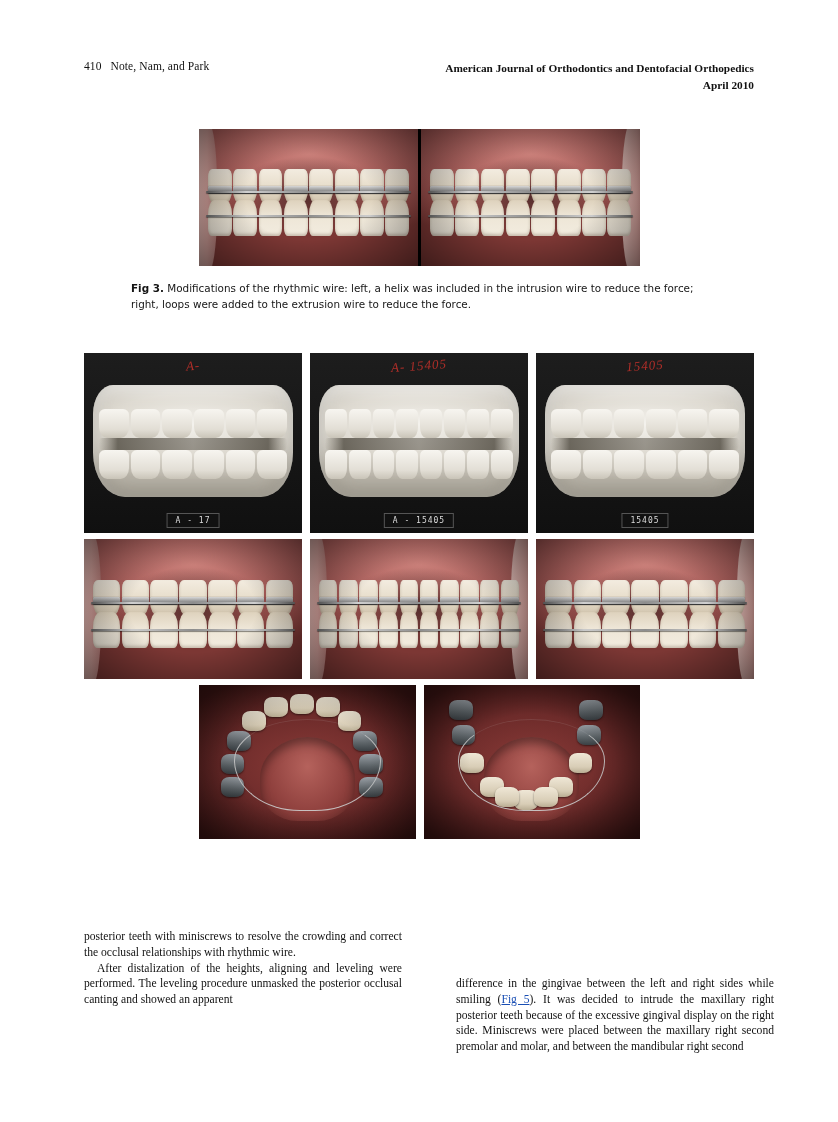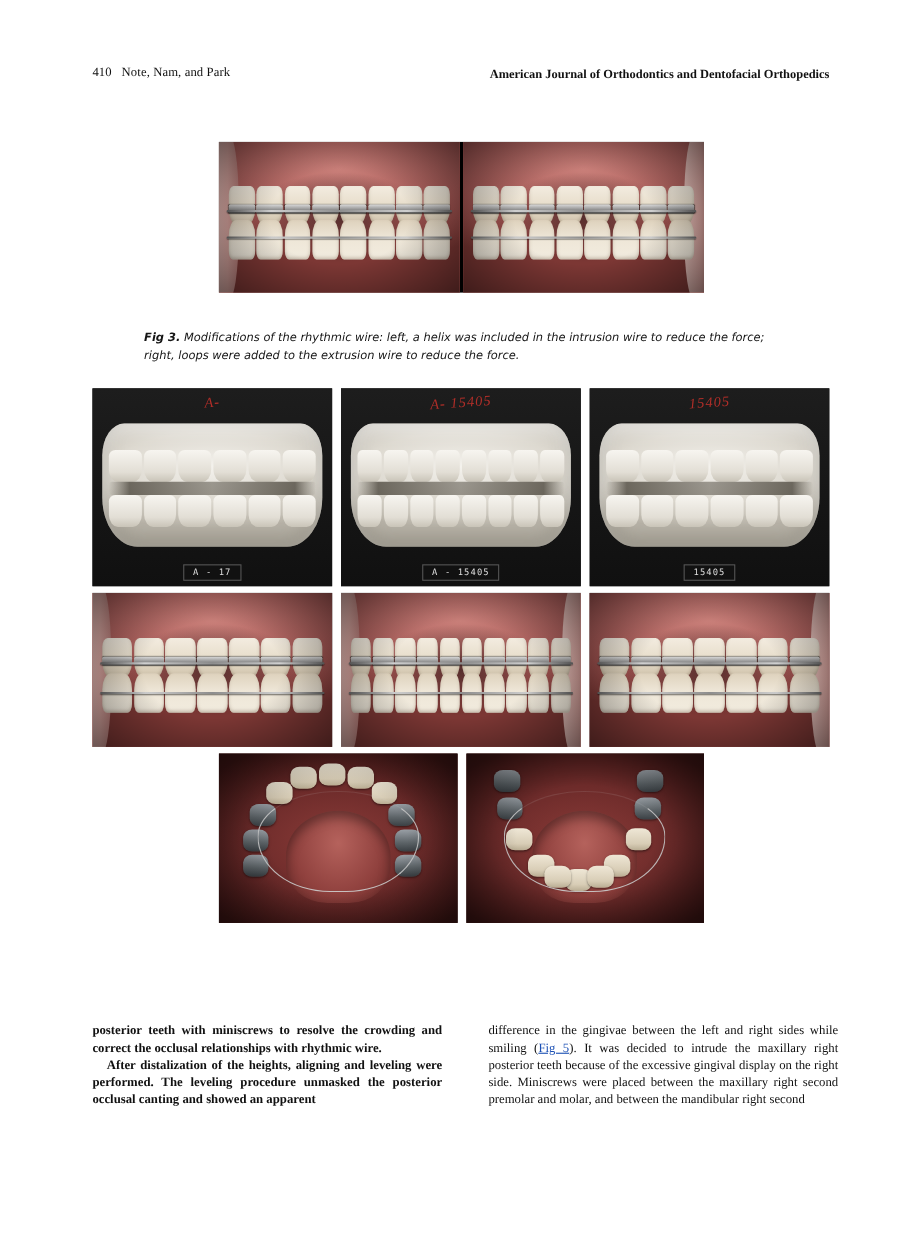--- a/index.html
+++ b/index.html
@@ -72,23 +72,22 @@
   .caption {
     position: absolute;
     font-family: "DejaVu Sans", sans-serif;
     font-size: 10.4px;
     line-height: 15.6px;
     color: #151515;
   }
   .caption .lbl { font-weight: bold; }
   .cap3 {
     left: 131px;
-    top: 300px;
+    top: 281px;
     width: 578px;
-    font-style: italic;
   }
 
   
   .fig4 {
     position: absolute;
     left: 84px;
     top: 353px;
     width: 670px;
     height: 486px;
   }
@@ -119,22 +118,22 @@
     height: 120px;
   }
   .col {
     position: absolute;
     top: 0;
     width: 318px;
     font-size: 11.6px;
     line-height: 15.8px;
     text-align: justify;
   }
-  .col-left { left: 0; font-weight: bold; }
-  .col-right { left: 360px; }
+  .col-left { left: 0; }
+  .col-right { left: 372px; margin-top: 47px; }
   .col p { margin: 0; }
   .col p.indent { text-indent: 13px; }
   .link { color: #1a4fb4; }
 
   
 
   
   .photo-intraoral {
     position: absolute; inset: 0;
     background:
@@ -321,20 +320,21 @@
 <body>
 
 <div class="page">
 
   <div class="runhead">
     <div class="runhead-left">
       <span class="pageno">410</span><span>Note, Nam, and Park</span>
     </div>
     <div class="runhead-right">
       <div>American Journal of Orthodontics and Dentofacial Orthopedics</div>
+      <div>April 2010</div>
     </div>
   </div>
 
   <div class="fig3-wrap">
 
     <div class="fig3-img">
       <div class="photo-intraoral"></div>
       <div class="retractor-l"></div>
       <div class="teeth-row upper">
         <div class="tooth"></div>

